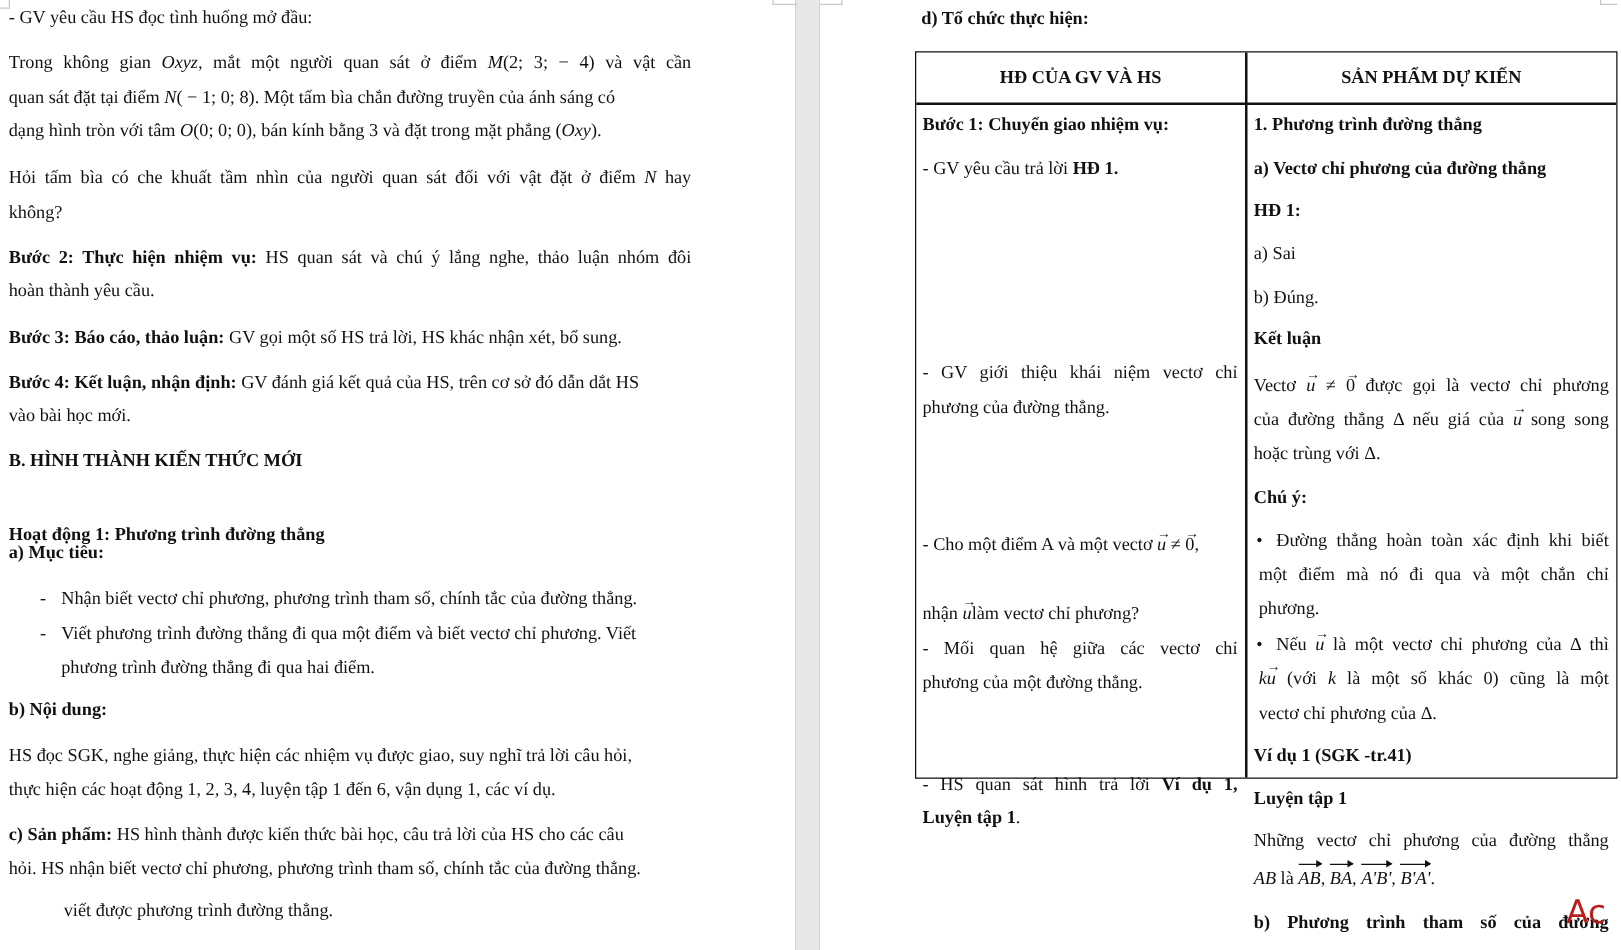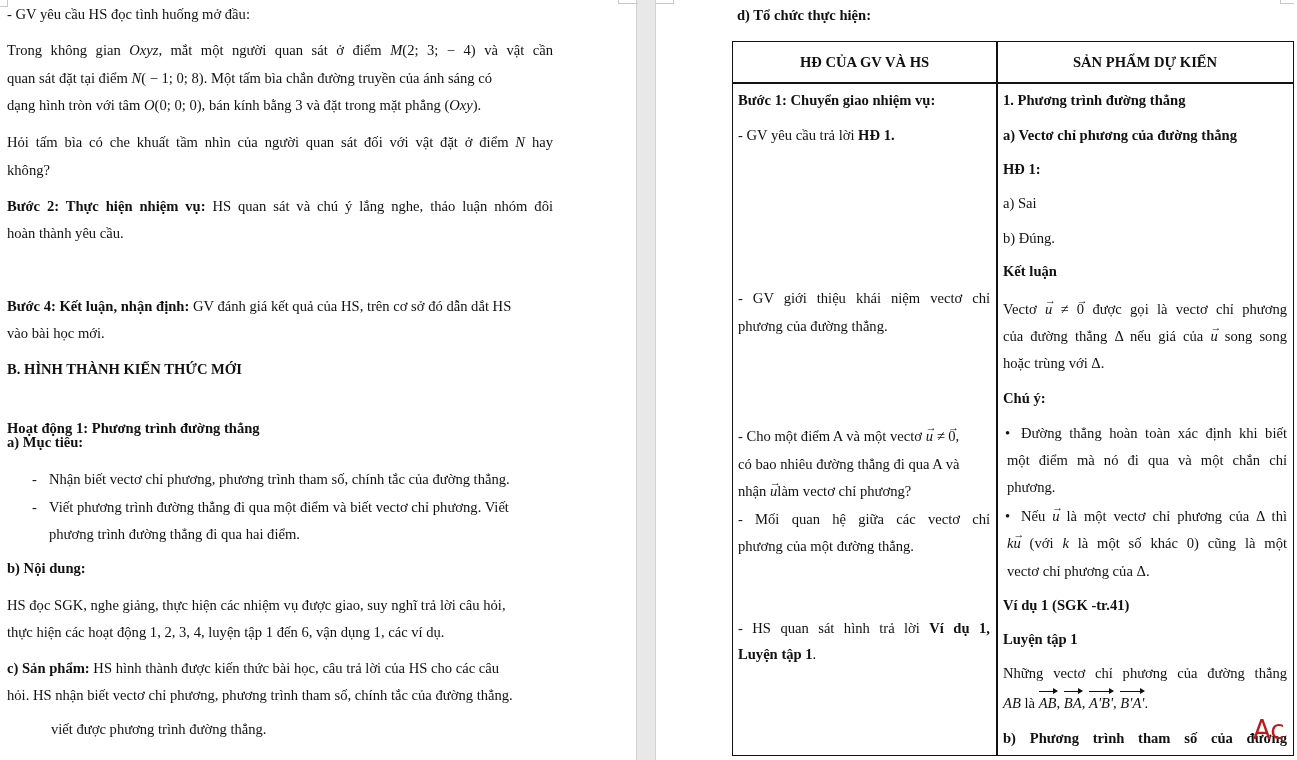--- a/index.html
+++ b/index.html
@@ -18,21 +18,21 @@
   .gap { position: absolute; top: 0; left: 637px; width: 18px; height: 760px; background: #e8e8e8; }
 
   .crop { position: absolute; border-color: #c8c8c8; border-style: solid; width: 12px; height: 10px; }
 
   .line { position: absolute; white-space: nowrap; line-height: 18px; }
   .b { font-weight: bold; }
   .i { font-style: italic; }
   .just { text-align: justify; text-align-last: justify; white-space: normal; }
 
   
-  .tbl { position: absolute; left: 76px; top: 41px; width: 562px; height: 715px; border: 1.5px solid #111; }
+  .tbl { position: absolute; left: 76px; top: 41px; width: 562px; height: 582px; border: 1.5px solid #111; }
   .vline { position: absolute; left: 263px; top: 0; width: 1.5px; height: 100%; background: #111; }
   .hline { position: absolute; left: 0; top: 40px; width: 100%; height: 1.5px; background: #111; }
   .th { position: absolute; top: 0; height: 40px; line-height: 40px; text-align: center; font-weight: bold; font-size: 14.6px; }
   .cell-text { position: absolute; line-height: 18px; white-space: nowrap; }
   .vec { position: relative; display: inline-block; font-style: italic; }
   .vec::before { content: "→"; position: absolute; top: -9px; left: 0; right: 0; text-align: center; font-size: 11px; font-style: normal; }
   .vec.wide::before { content: ""; top: -3px; left: 0; right: 0; height: 1px; background: #111; }
   .vec.wide::after { content: ""; position: absolute; top: -6px; right: -1px; border-left: 5px solid #111; border-top: 3px solid transparent; border-bottom: 3px solid transparent; }
   .wm { position: absolute; color: #b91c1c; font-family: "DejaVu Sans", sans-serif; font-size: 26px; }
 </style>
@@ -49,20 +49,21 @@
 
   <div class="line just" style="left:7px;top:41px;width:546px;"><span>Trong không gian </span><span class="i">Oxyz</span><span>, mắt một người quan sát ở điểm </span><span class="i">M</span><span>(2; 3; − 4)</span><span> và vật cần</span></div>
   <div class="line" style="left:7px;top:69px;"><span>quan sát đặt tại điểm </span><span class="i">N</span><span>( − 1; 0; 8)</span><span>. Một tấm bìa chắn đường truyền của ánh sáng có</span></div>
   <div class="line" style="left:7px;top:96px;"><span>dạng hình tròn với tâm </span><span class="i">O</span><span>(0; 0; 0)</span><span>, bán kính bằng 3 và đặt trong mặt phẳng (</span><span class="i">Oxy</span><span>).</span></div>
   <div class="line just" style="left:7px;top:133px;width:546px;"><span>Hỏi tấm bìa có che khuất tầm nhìn của người quan sát đối với vật đặt ở điểm </span><span class="i">N</span><span> hay</span></div>
   <div class="line" style="left:7px;top:161px;">không?</div>
 
   <div class="line just" style="left:7px;top:197px;width:546px;"><span class="b">Bước 2: Thực hiện nhiệm vụ:</span><span> HS quan sát và chú ý lắng nghe, thảo luận nhóm đôi</span></div>
   <div class="line" style="left:7px;top:224px;">hoàn thành yêu cầu.</div>
 
+  <div class="line" style="left:7px;top:261px;"><span class="b">Bước 3: Báo cáo, thảo luận:</span><span> GV gọi một số HS trả lời, HS khác nhận xét, bổ sung.</span></div>
 
   <div class="line" style="left:7px;top:297px;"><span class="b">Bước 4: Kết luận, nhận định:</span><span> GV đánh giá kết quả của HS, trên cơ sở đó dẫn dắt HS</span></div>
   <div class="line" style="left:7px;top:324px;">vào bài học mới.</div>
 
   <div class="line b" style="left:7px;top:360px;">B. HÌNH THÀNH KIẾN THỨC MỚI</div>
   <div class="line b" style="left:7px;top:397px;margin-top:22px;">Hoạt động 1: Phương trình đường thẳng</div>
   <div class="line b" style="left:7px;top:433px;">a) Mục tiêu:</div>
 
   <div class="line" style="left:32px;top:470px;">-</div>
   <div class="line" style="left:49px;top:470px;">Nhận biết vectơ chỉ phương, phương trình tham số, chính tắc của đường thẳng.</div>
@@ -90,21 +91,20 @@
     <div class="hline"></div>
     <div class="th" style="left:0;width:263px;">HĐ CỦA GV VÀ HS</div>
     <div class="th" style="left:264px;width:296px;">SẢN PHẨM DỰ KIẾN</div>
 
     <div class="cell-text b" style="left:5px;top:49px;">Bước 1: Chuyển giao nhiệm vụ:</div>
     <div class="cell-text" style="left:5px;top:84px;"><span>- GV yêu cầu trả lời </span><span class="b">HĐ 1.</span></div>
     <div class="cell-text just" style="left:5px;top:247px;width:252px;">- GV giới thiệu khái niệm vectơ chỉ</div>
     <div class="cell-text" style="left:5px;top:275px;">phương của đường thẳng.</div>
 
     <div class="cell-text" style="left:5px;top:385px;"><span>- Cho một điểm A và một vectơ </span><span class="vec">u</span><span> ≠ </span><span class="vec" style="font-style:normal">0</span><span>,</span></div>
-    <div class="cell-text" style="left:5px;top:413px;">có bao nhiêu đường thẳng đi qua A và</div>
     <div class="cell-text" style="left:5px;top:440px;"><span>nhận </span><span class="vec">u</span><span>làm vectơ chỉ phương?</span></div>
     <div class="cell-text just" style="left:5px;top:468px;width:252px;">- Mối quan hệ giữa các vectơ chỉ</div>
     <div class="cell-text" style="left:5px;top:495px;">phương của một đường thẳng.</div>
 
     <div class="cell-text just" style="left:5px;top:577px;width:252px;"><span>- HS quan sát hình trả lời </span><span class="b">Ví dụ 1,</span></div>
     <div class="cell-text" style="left:5px;top:603px;"><span class="b">Luyện tập 1</span><span>.</span></div>
 
     <div class="cell-text b" style="left:270px;top:49px;">1. Phương trình đường thẳng</div>
     <div class="cell-text b" style="left:270px;top:84px;">a) Vectơ chỉ phương của đường thẳng</div>
     <div class="cell-text b" style="left:270px;top:118px;">HĐ 1:</div>

